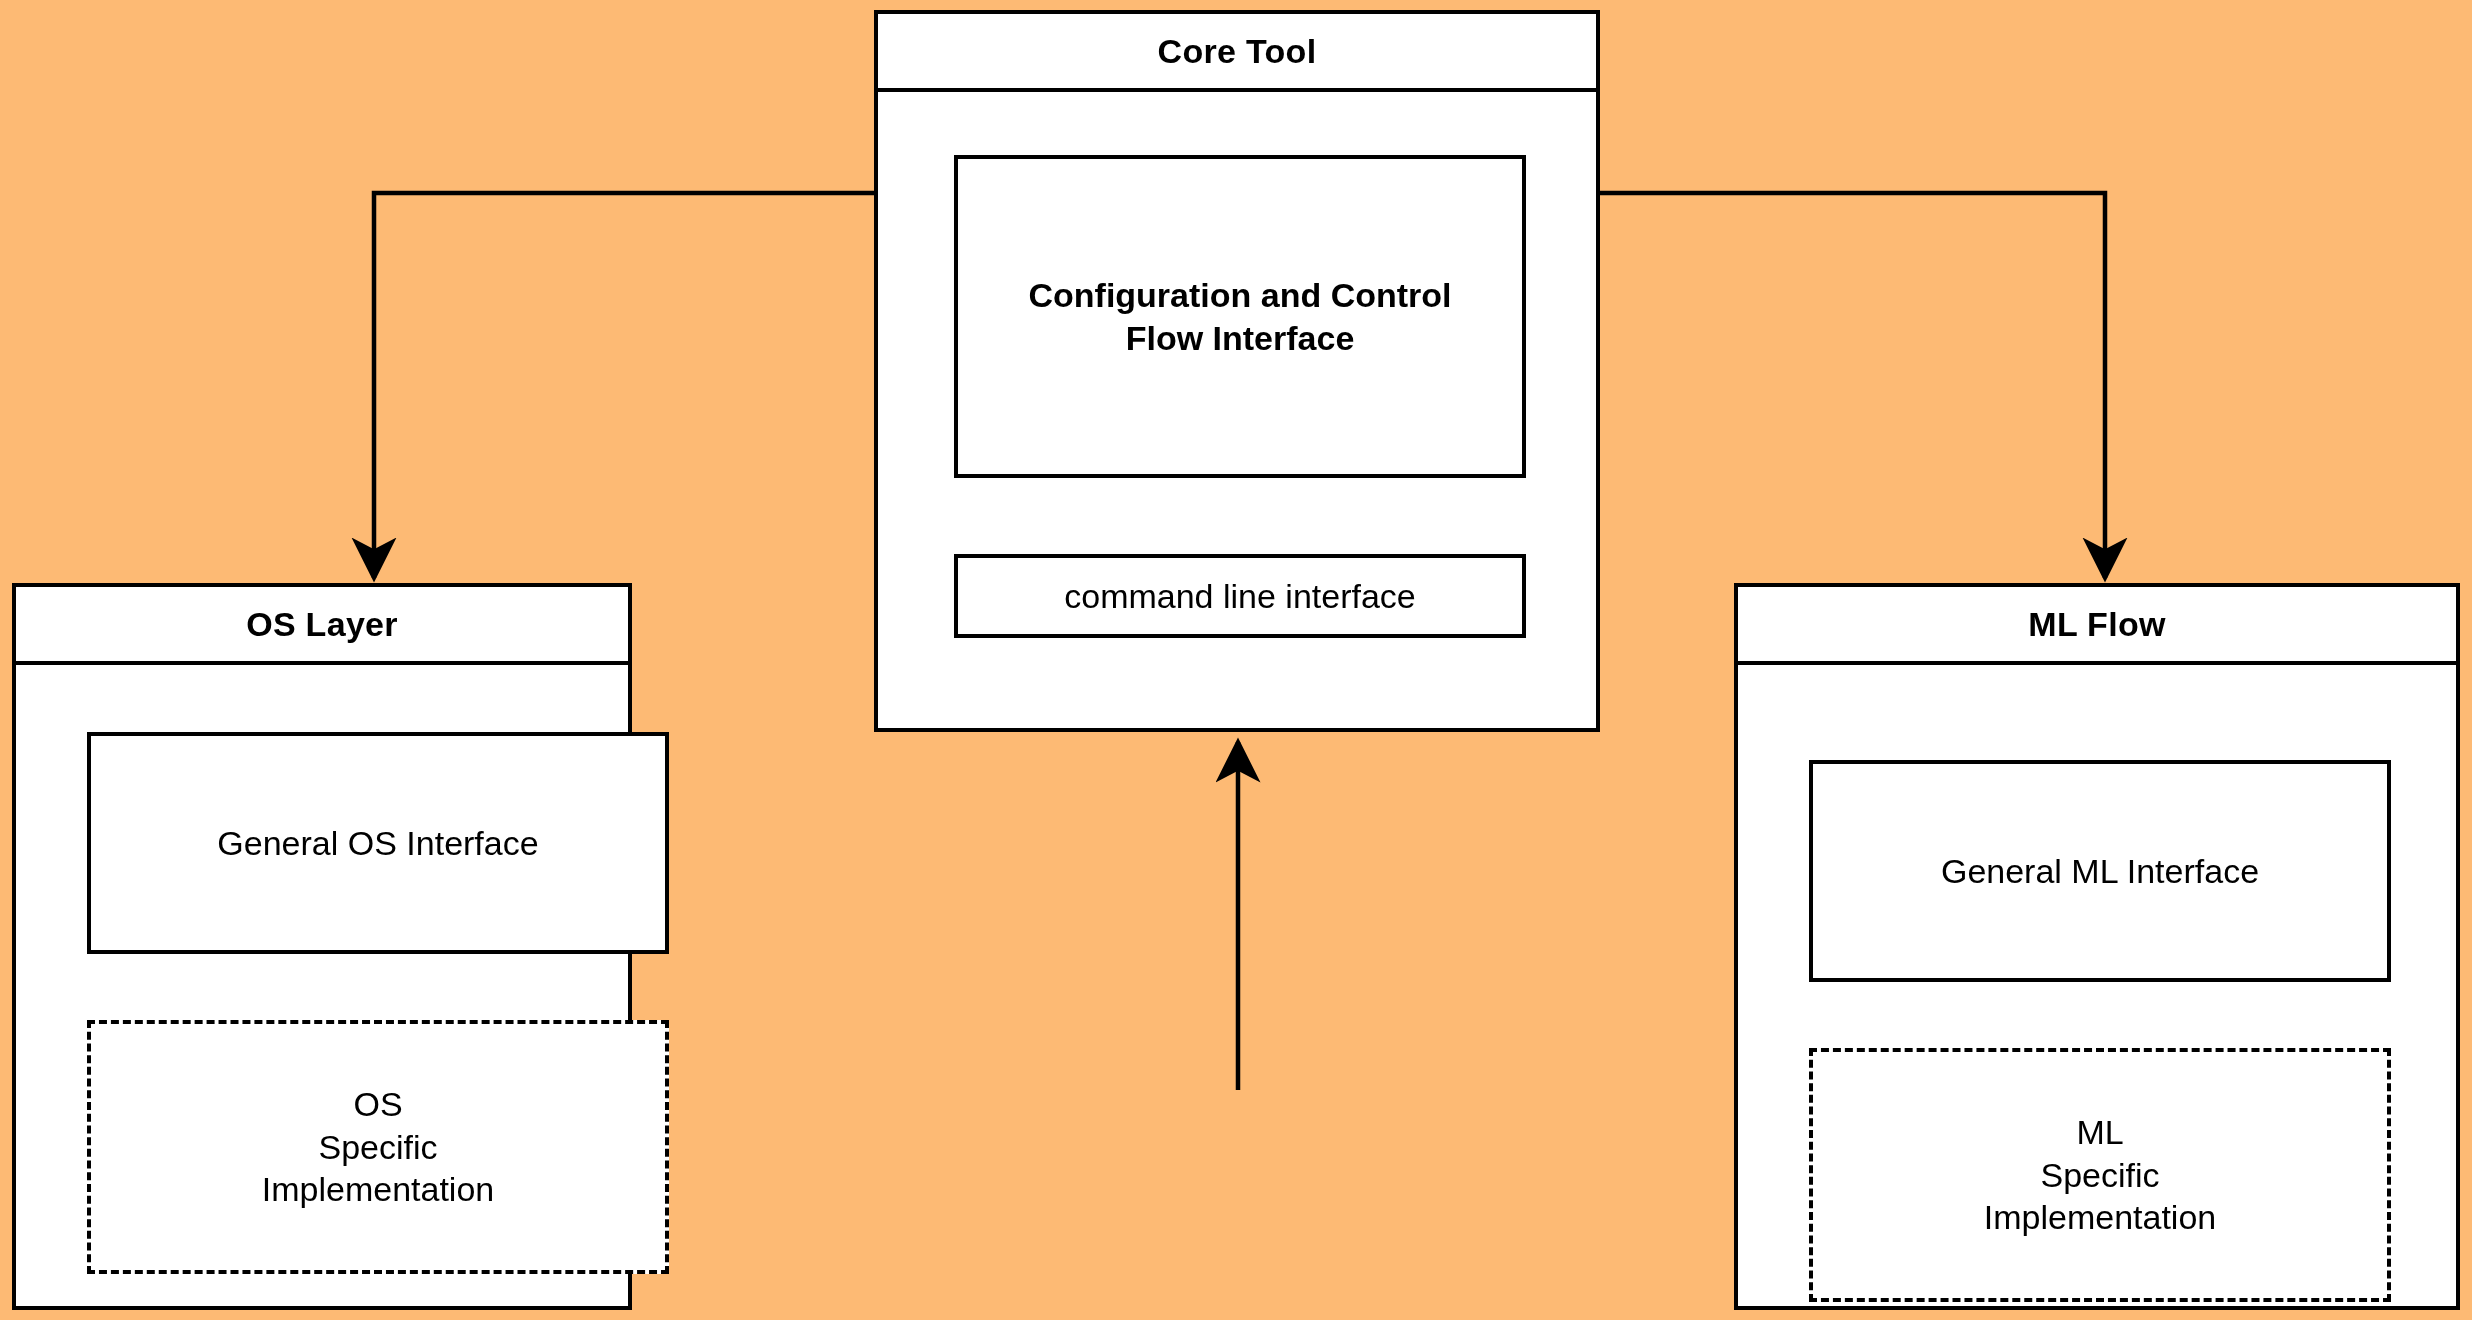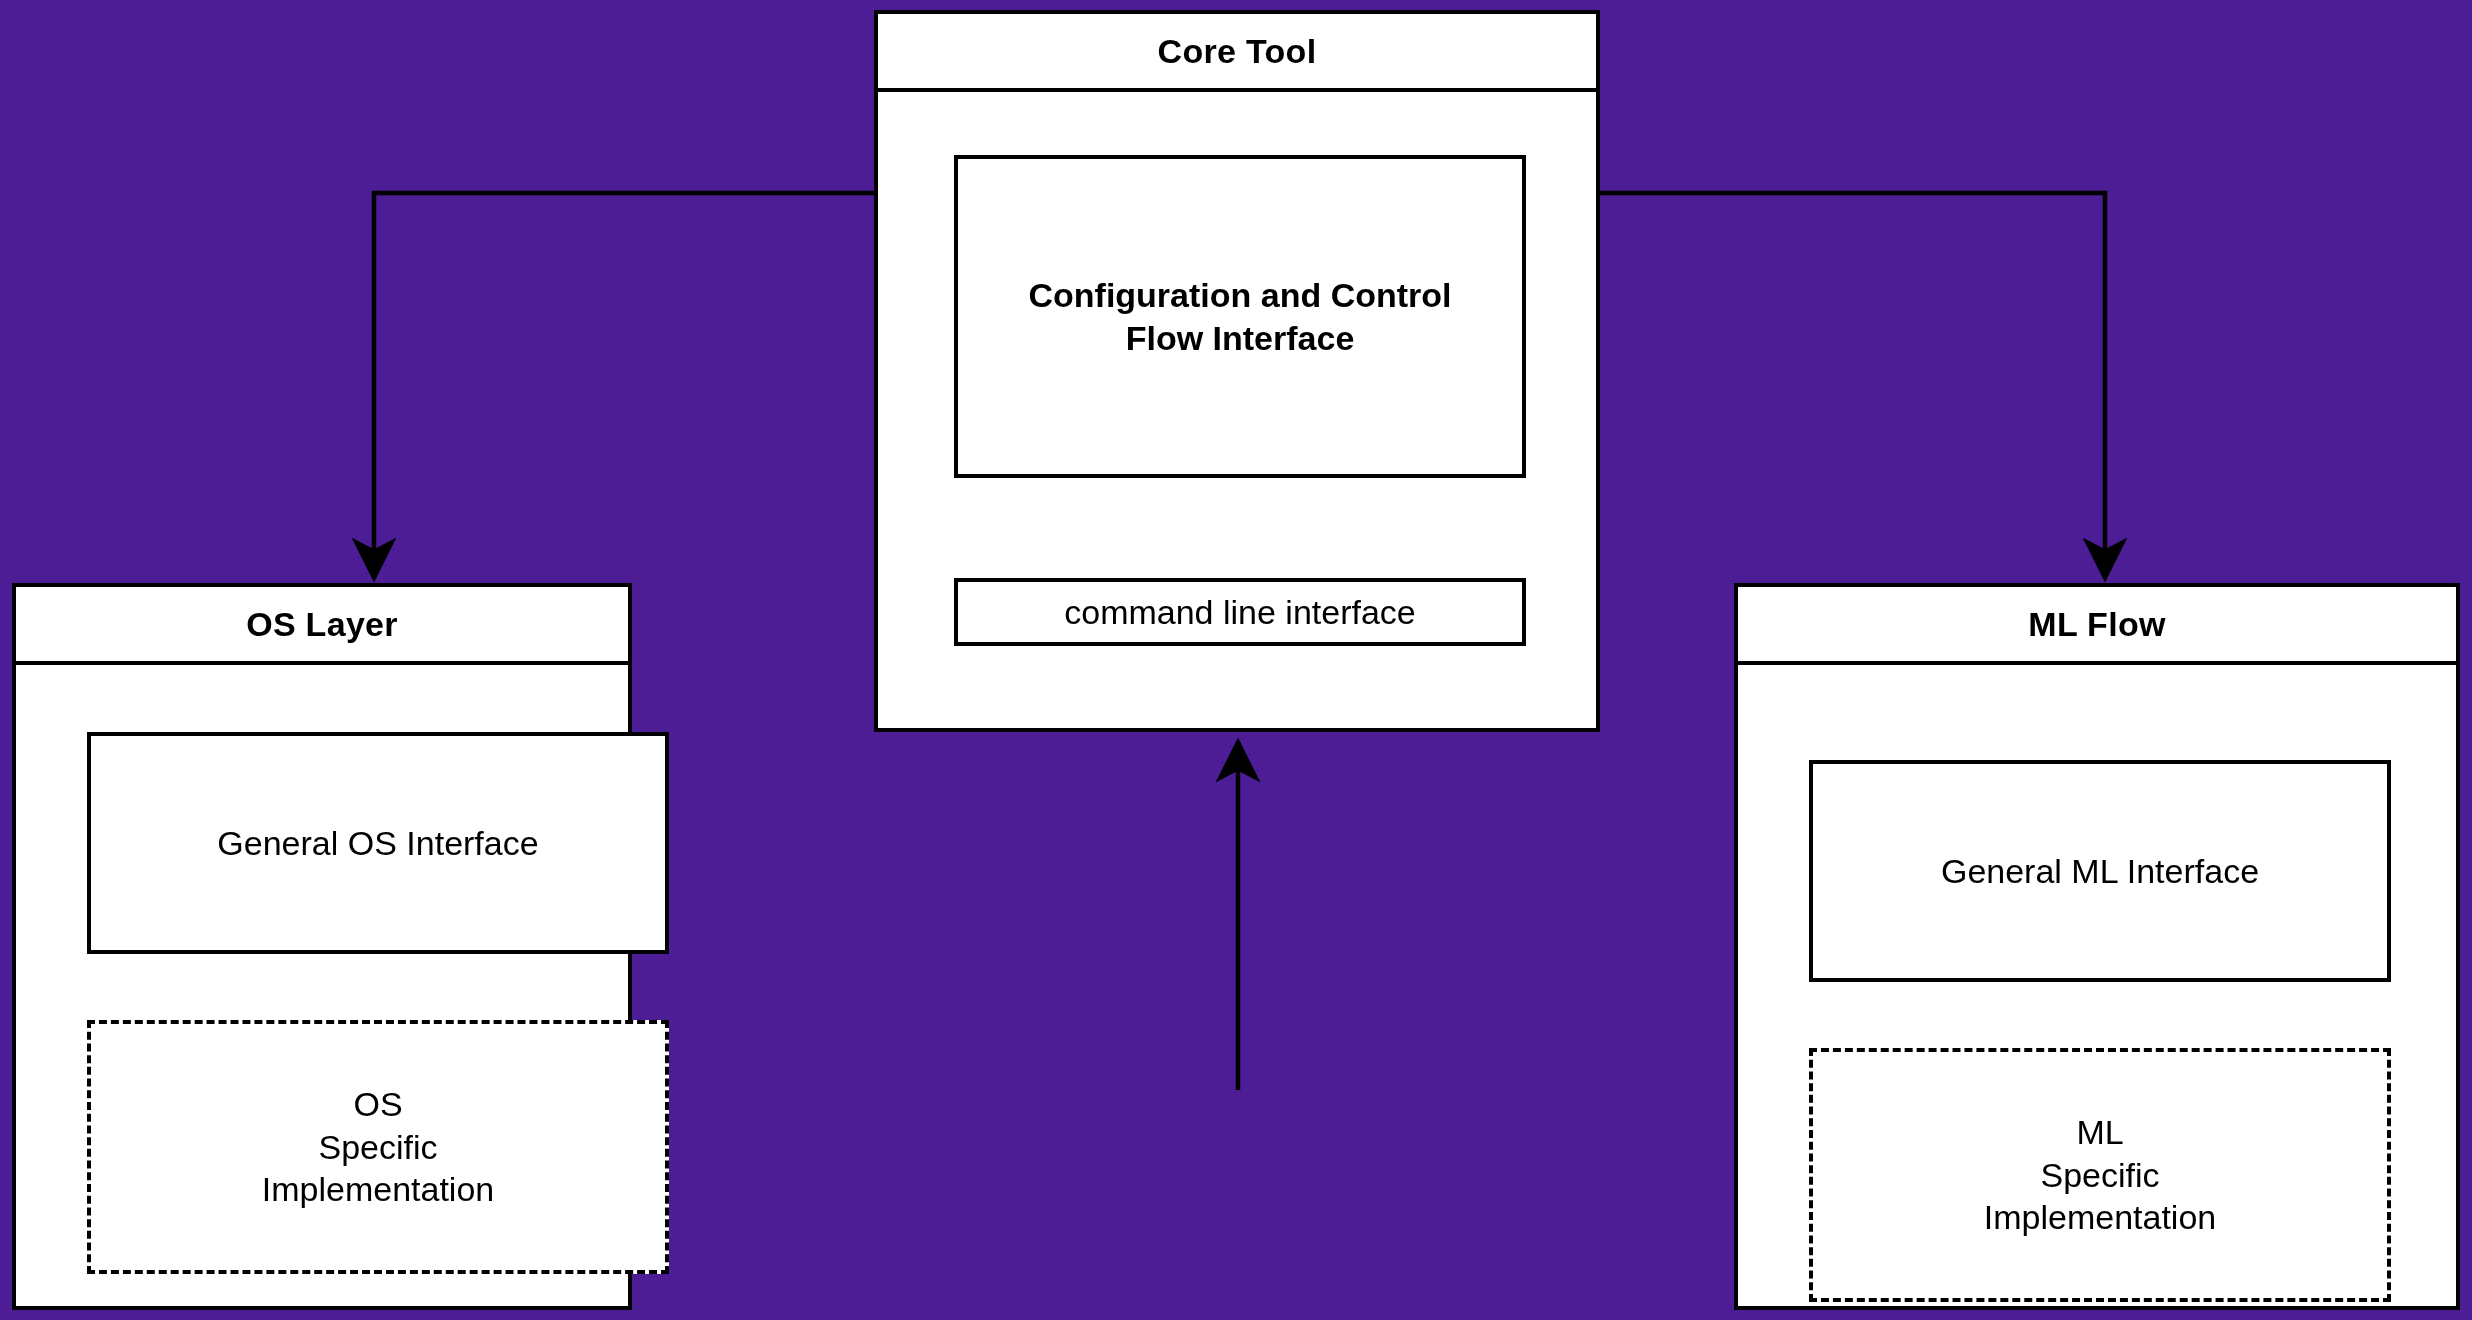--- a/index.html
+++ b/index.html
@@ -8,21 +8,21 @@
     background: #ffffff;
   }
   body {
     font-family: "Liberation Sans", sans-serif;
     color: #000000;
   }
   #canvas {
     position: relative;
     width: 2472px;
     height: 1320px;
-    background: #4c1d95;
+    background: #fdba74;
     overflow: hidden;
   }
   svg.wires {
     position: absolute;
     left: 0;
     top: 0;
     width: 2472px;
     height: 1320px;
     pointer-events: none;
   }
@@ -97,21 +97,21 @@
     <path d="M1599,193 L2105,193 L2105,578" fill="none" stroke="#000000" stroke-width="4.5" marker-end="url(#arrow)"></path>
 
     <path d="M1238,1090 L1238,742" fill="none" stroke="#000000" stroke-width="4.5" marker-end="url(#arrow)"></path>
   </svg>
 
   <div class="node" style="left:874px; top:10px; width:726px; height:722px;">
     <div class="layer-header">Core Tool</div>
     <div class="layer-body" style="height:640px;">
       <div class="inner-box ml" style="left:76px; top:63px; width:572px; height:323px;font-weight:bold;">Configuration and Control
 Flow Interface</div>
-      <div class="inner-box" style="left:76px; top:462px; width:572px; height:68px;margin-top:24px;">command line interface</div>
+      <div class="inner-box" style="left:76px; top:462px; width:572px; height:84px;">command line interface</div>
     </div>
   </div>
 
   <div class="node" style="left:12px; top:583px; width:620px; height:727px;">
     <div class="layer-header">OS Layer</div>
     <div class="layer-body" style="height:645px;">
       <div class="inner-box" style="left:71px; top:67px; width:582px; height:222px;">General OS Interface</div>
       <div class="inner-box dashed ml" style="left:71px; top:355px; width:582px; height:254px;">OS
 Specific
 Implementation</div>

